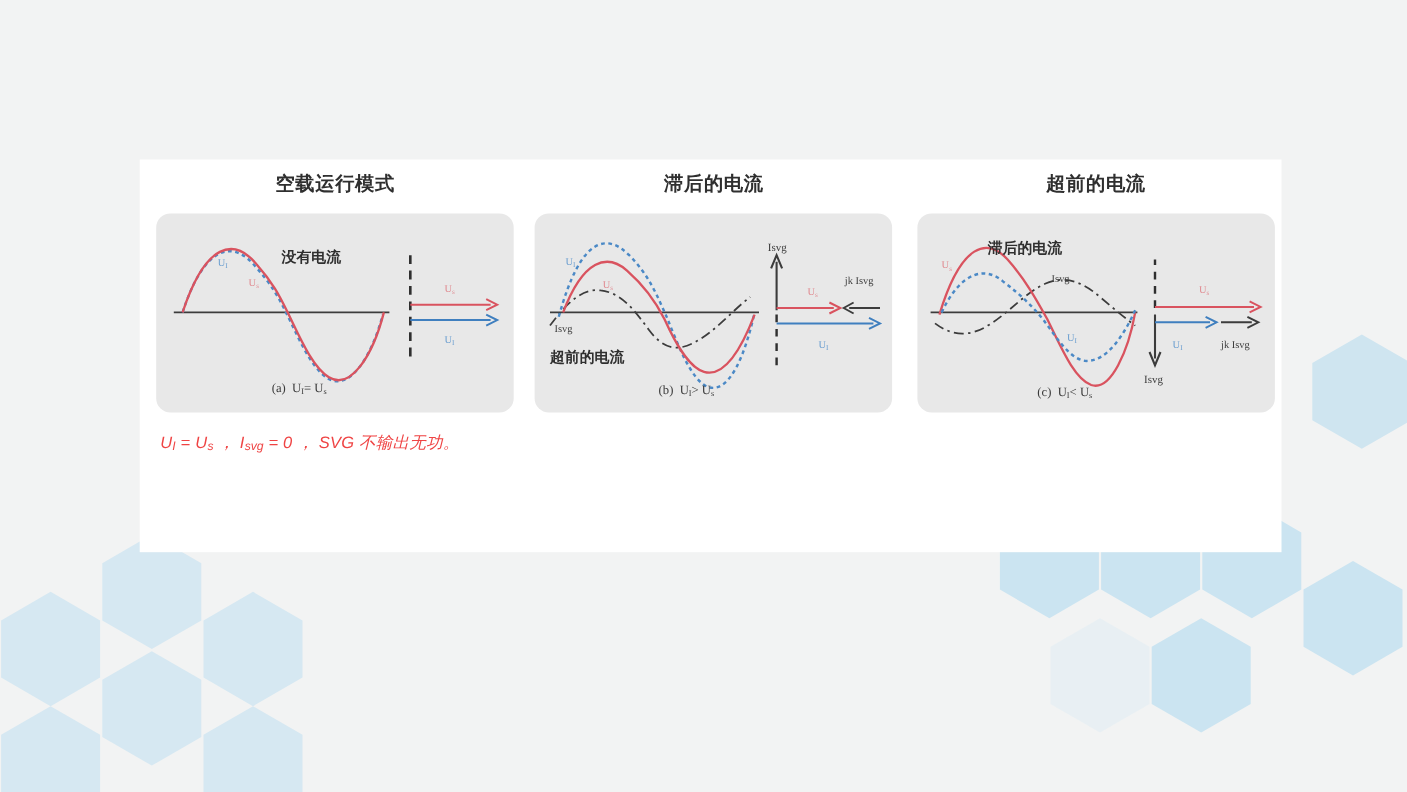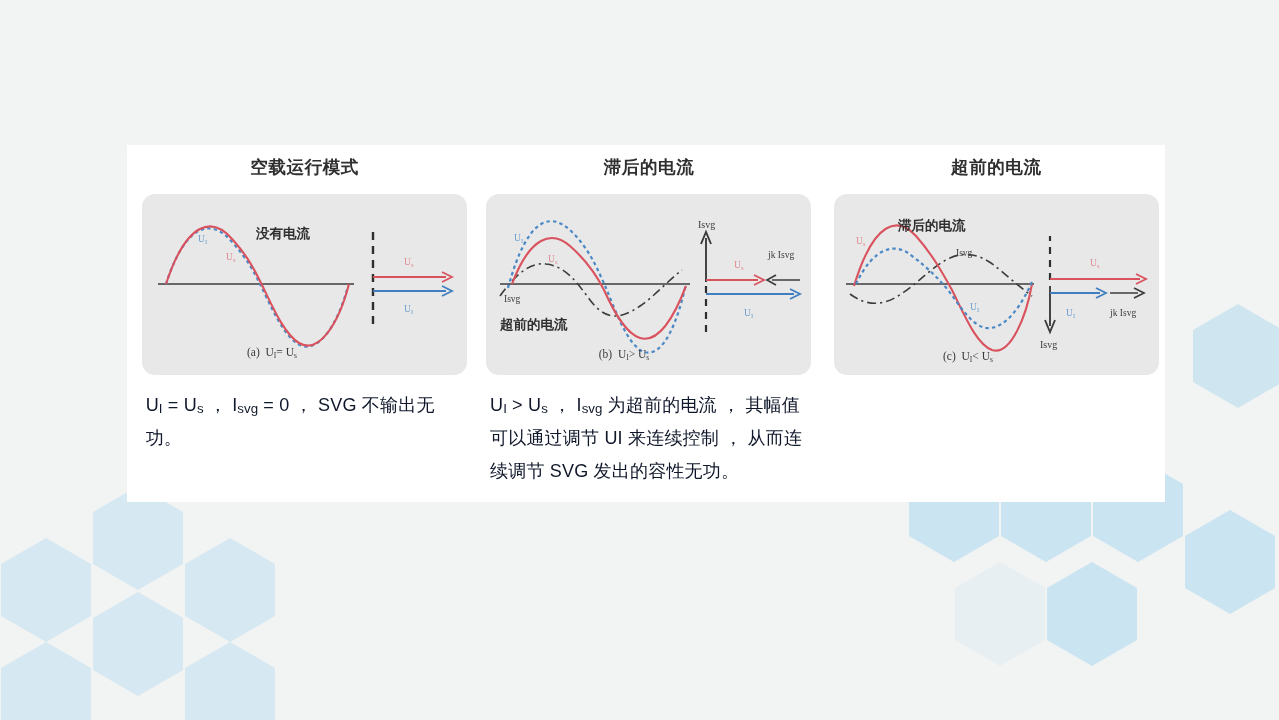--- a/index.html
+++ b/index.html
@@ -58,24 +58,25 @@
     height: 181px;
     background: #e8e8e8;
     border-radius: 13px;
     position: relative;
     overflow: hidden;
   }
   .fig-box svg { display: block; }
   .caption {
     margin-top: 14px;
     width: 318px;
-    font-size: 18px;
+    font-size: 15px;
     line-height: 1.86;
-    color: #0f172a;
+    color: #ef4444;
     letter-spacing: 0.2px;
+    font-style: italic;
   }
   .caption.p1 { width: 318px; }
   .panel:nth-child(1) .fig-box { margin-left: 0px; }
   .panel:nth-child(1) { padding-left: 9px; }
   .panel:nth-child(2) { padding-left: 7px; }
   .panel:nth-child(3) { padding-left: 10px; }
   .cap-sub { font-size: 0.74em; vertical-align: -0.18em; letter-spacing: 0; }
 </style>
 </head>
 <body>
@@ -179,23 +180,20 @@
             <line x1="220" y1="100" x2="308" y2="100" stroke="#3f7fbf" stroke-width="1.8"></line>
             <path d="M304,95 L314,100 L304,105" fill="none" stroke="#3f7fbf" stroke-width="1.8"></path>
             <text x="248" y="74" font-size="9.5" fill="#e08a90" font-family="'Liberation Serif',serif">U<tspan font-size="6.5" dy="2">s</tspan></text>
             <text x="282" y="64" font-size="9.5" fill="#3c3c3c" font-family="'Liberation Serif',serif">jk Isvg</text>
             <text x="258" y="122" font-size="9.5" fill="#6a9ed0" font-family="'Liberation Serif',serif">U<tspan font-size="6.5" dy="2">I</tspan></text>
 
             <text x="138" y="164" font-size="11.5" fill="#3a3a3a" font-family="'Liberation Serif',serif" text-anchor="middle">(b)&nbsp; U<tspan font-size="7.5" dy="2">I</tspan><tspan dy="-2">&gt; U</tspan><tspan font-size="7.5" dy="2">s</tspan></text>
           </svg>
         </div>
 
-        <div class="caption">
-          <span>U</span><span class="cap-sub">I</span><span> &gt; U</span><span class="cap-sub">s</span><span> ， I</span><span class="cap-sub">svg</span><span> 为超前的电流 ， 其幅值可以通过调节 UI 来连续控制 ， 从而连续调节 SVG 发出的容性无功。</span>
-        </div>
       </div>
 
       <div class="panel">
         <div class="panel-title">超前的电流</div>
 
         <div class="fig-box">
           <svg width="325" height="181" viewBox="0 0 325 181">
             <line x1="12" y1="90" x2="200" y2="90" stroke="#3c3c3c" stroke-width="1.7"></line>
 
             <path d="M16,100 C32,112 48,112 64,102 C84,90 98,72 116,64 C134,56 150,62 166,76 C180,88 190,96 198,102" fill="none" stroke="#3c3c3c" stroke-width="1.6" stroke-dasharray="9,4,2.2,4"></path>

